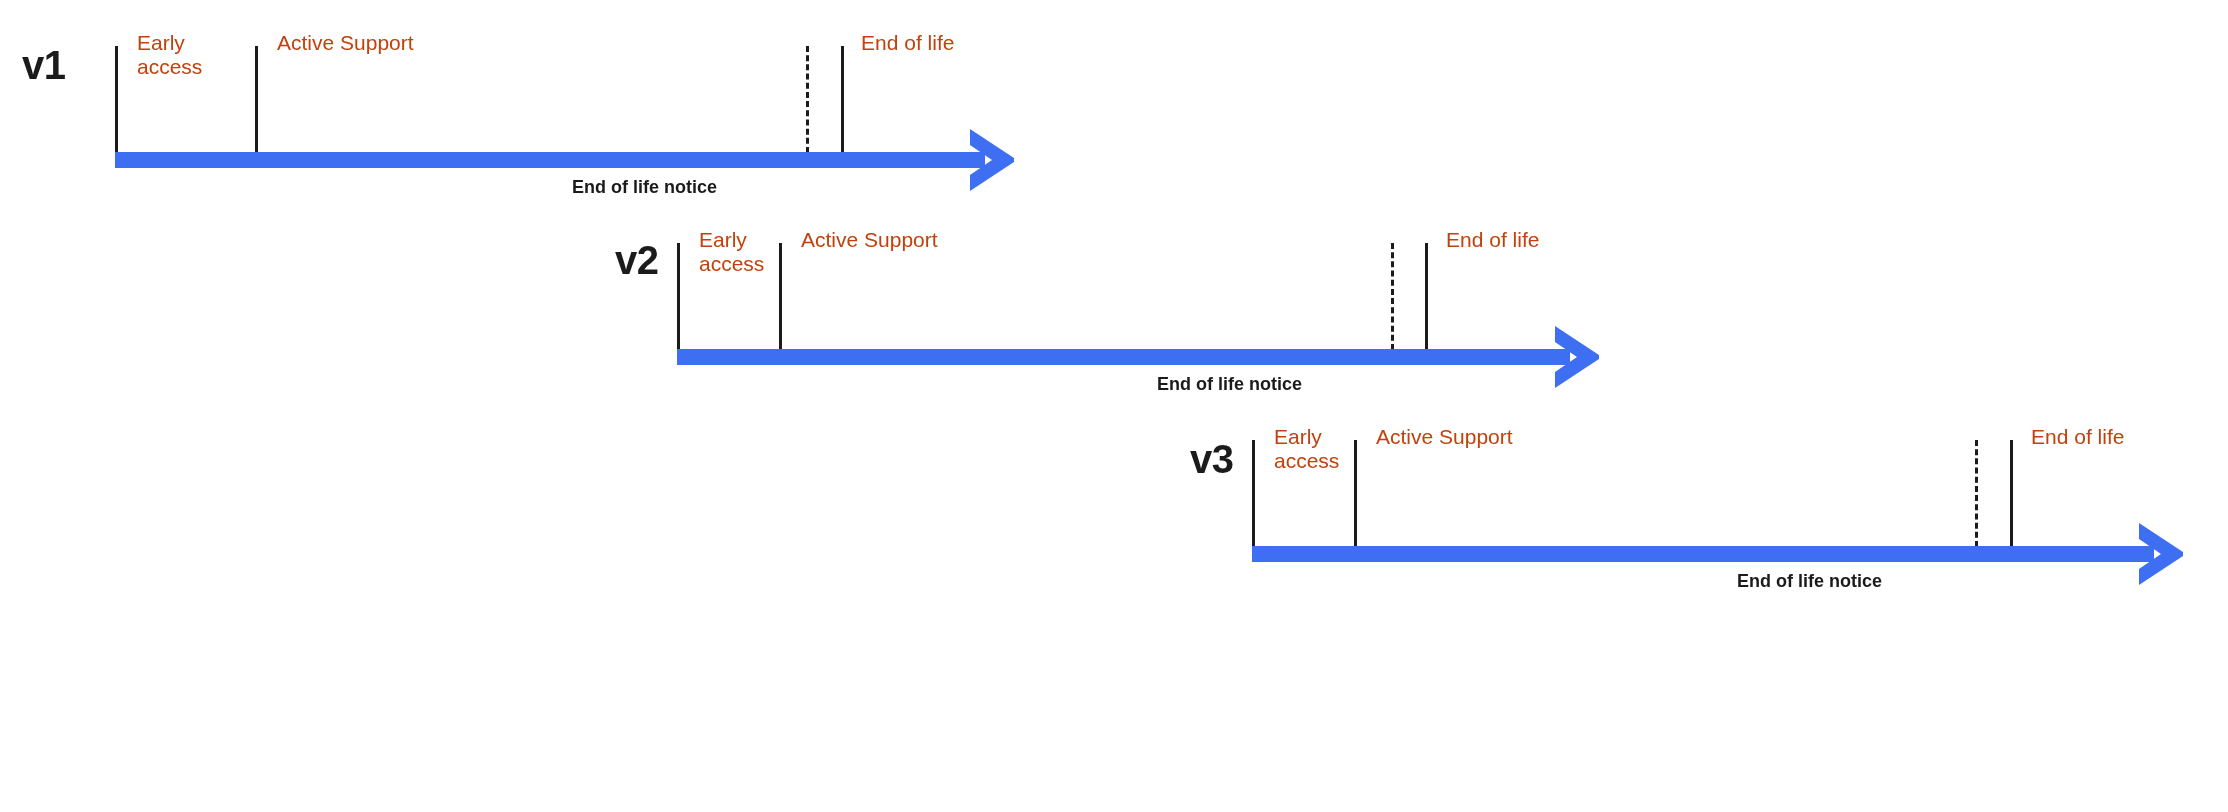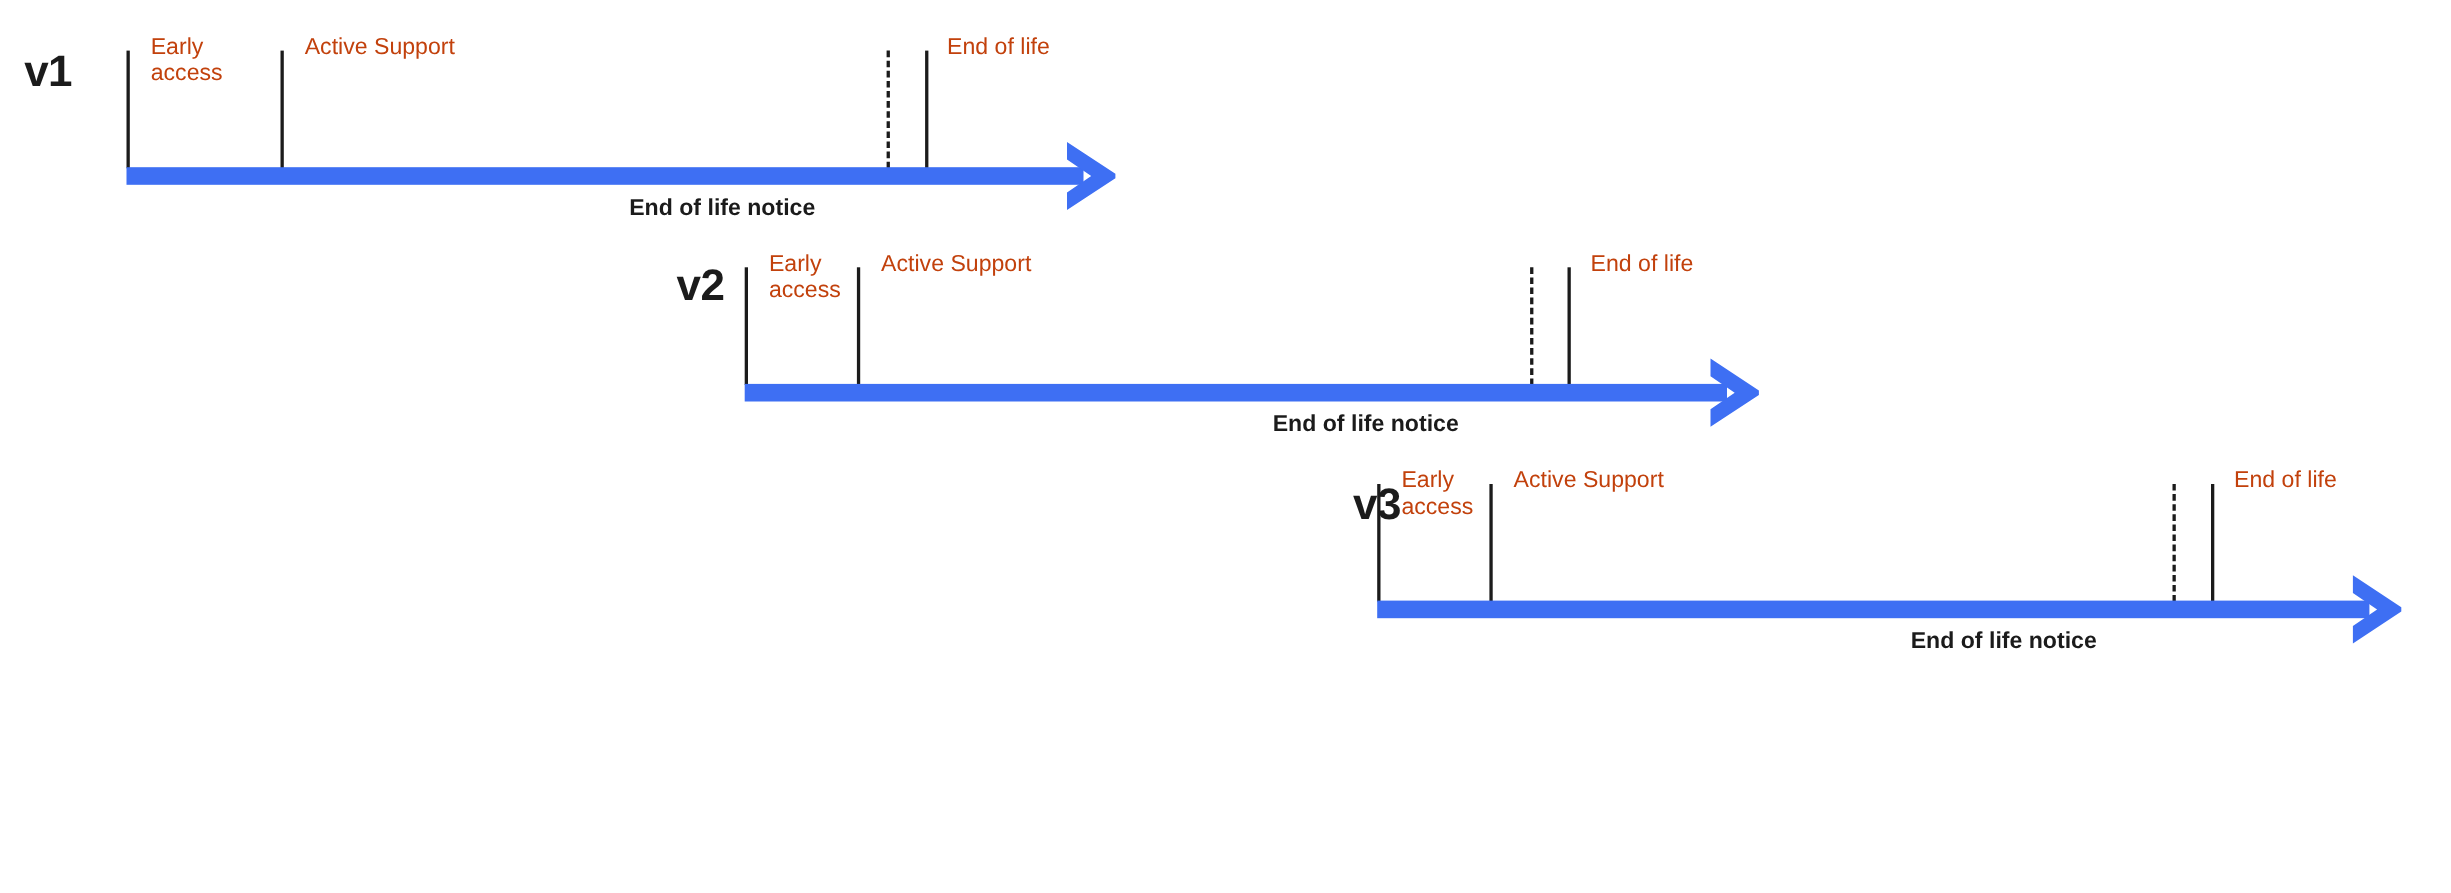--- a/index.html
+++ b/index.html
@@ -39,21 +39,21 @@
     position:absolute;
     font-size:21px;
     font-weight:400;
     color:#c2410c;
     line-height:1.12;
     white-space:pre-line;
   }
 
   .notice-label{
     position:absolute;
-    font-size:21px;
+    font-size:18px;
     font-weight:700;
     color:#1b1b1b;
     line-height:1;
     white-space:nowrap;
   }
 
   .bar{
     position:absolute;
     height:16px;
     background:#3e6ff3;
@@ -119,21 +119,21 @@
 
     <svg class="arrowhead" style="left:1547px;top:322px;" width="60" height="70" viewBox="0 0 60 70">
       <path d="M8 4 L52 33 L52 37 L8 66 L8 50 L30 35 L8 20 Z" fill="#3e6ff3"></path>
     </svg>
 
     <div class="notice-label" style="left:1157px;top:375px;">End of life notice</div>
   </div>
 
   <div class="row">
 
-    <div class="version-label" style="left:1190px;top:439px;margin-left:40px;">v3</div>
+    <div class="version-label" style="left:1190px;top:439px;">v3</div>
 
     <div class="vline" style="left:1252px;top:440px;height:107px;"></div>
 
     <div class="phase-label" style="left:1274px;top:425px;width:110px;">Early
 access</div>
 
     <div class="vline" style="left:1354px;top:440px;height:107px;"></div>
 
     <div class="phase-label" style="left:1376px;top:425px;">Active Support</div>
 

